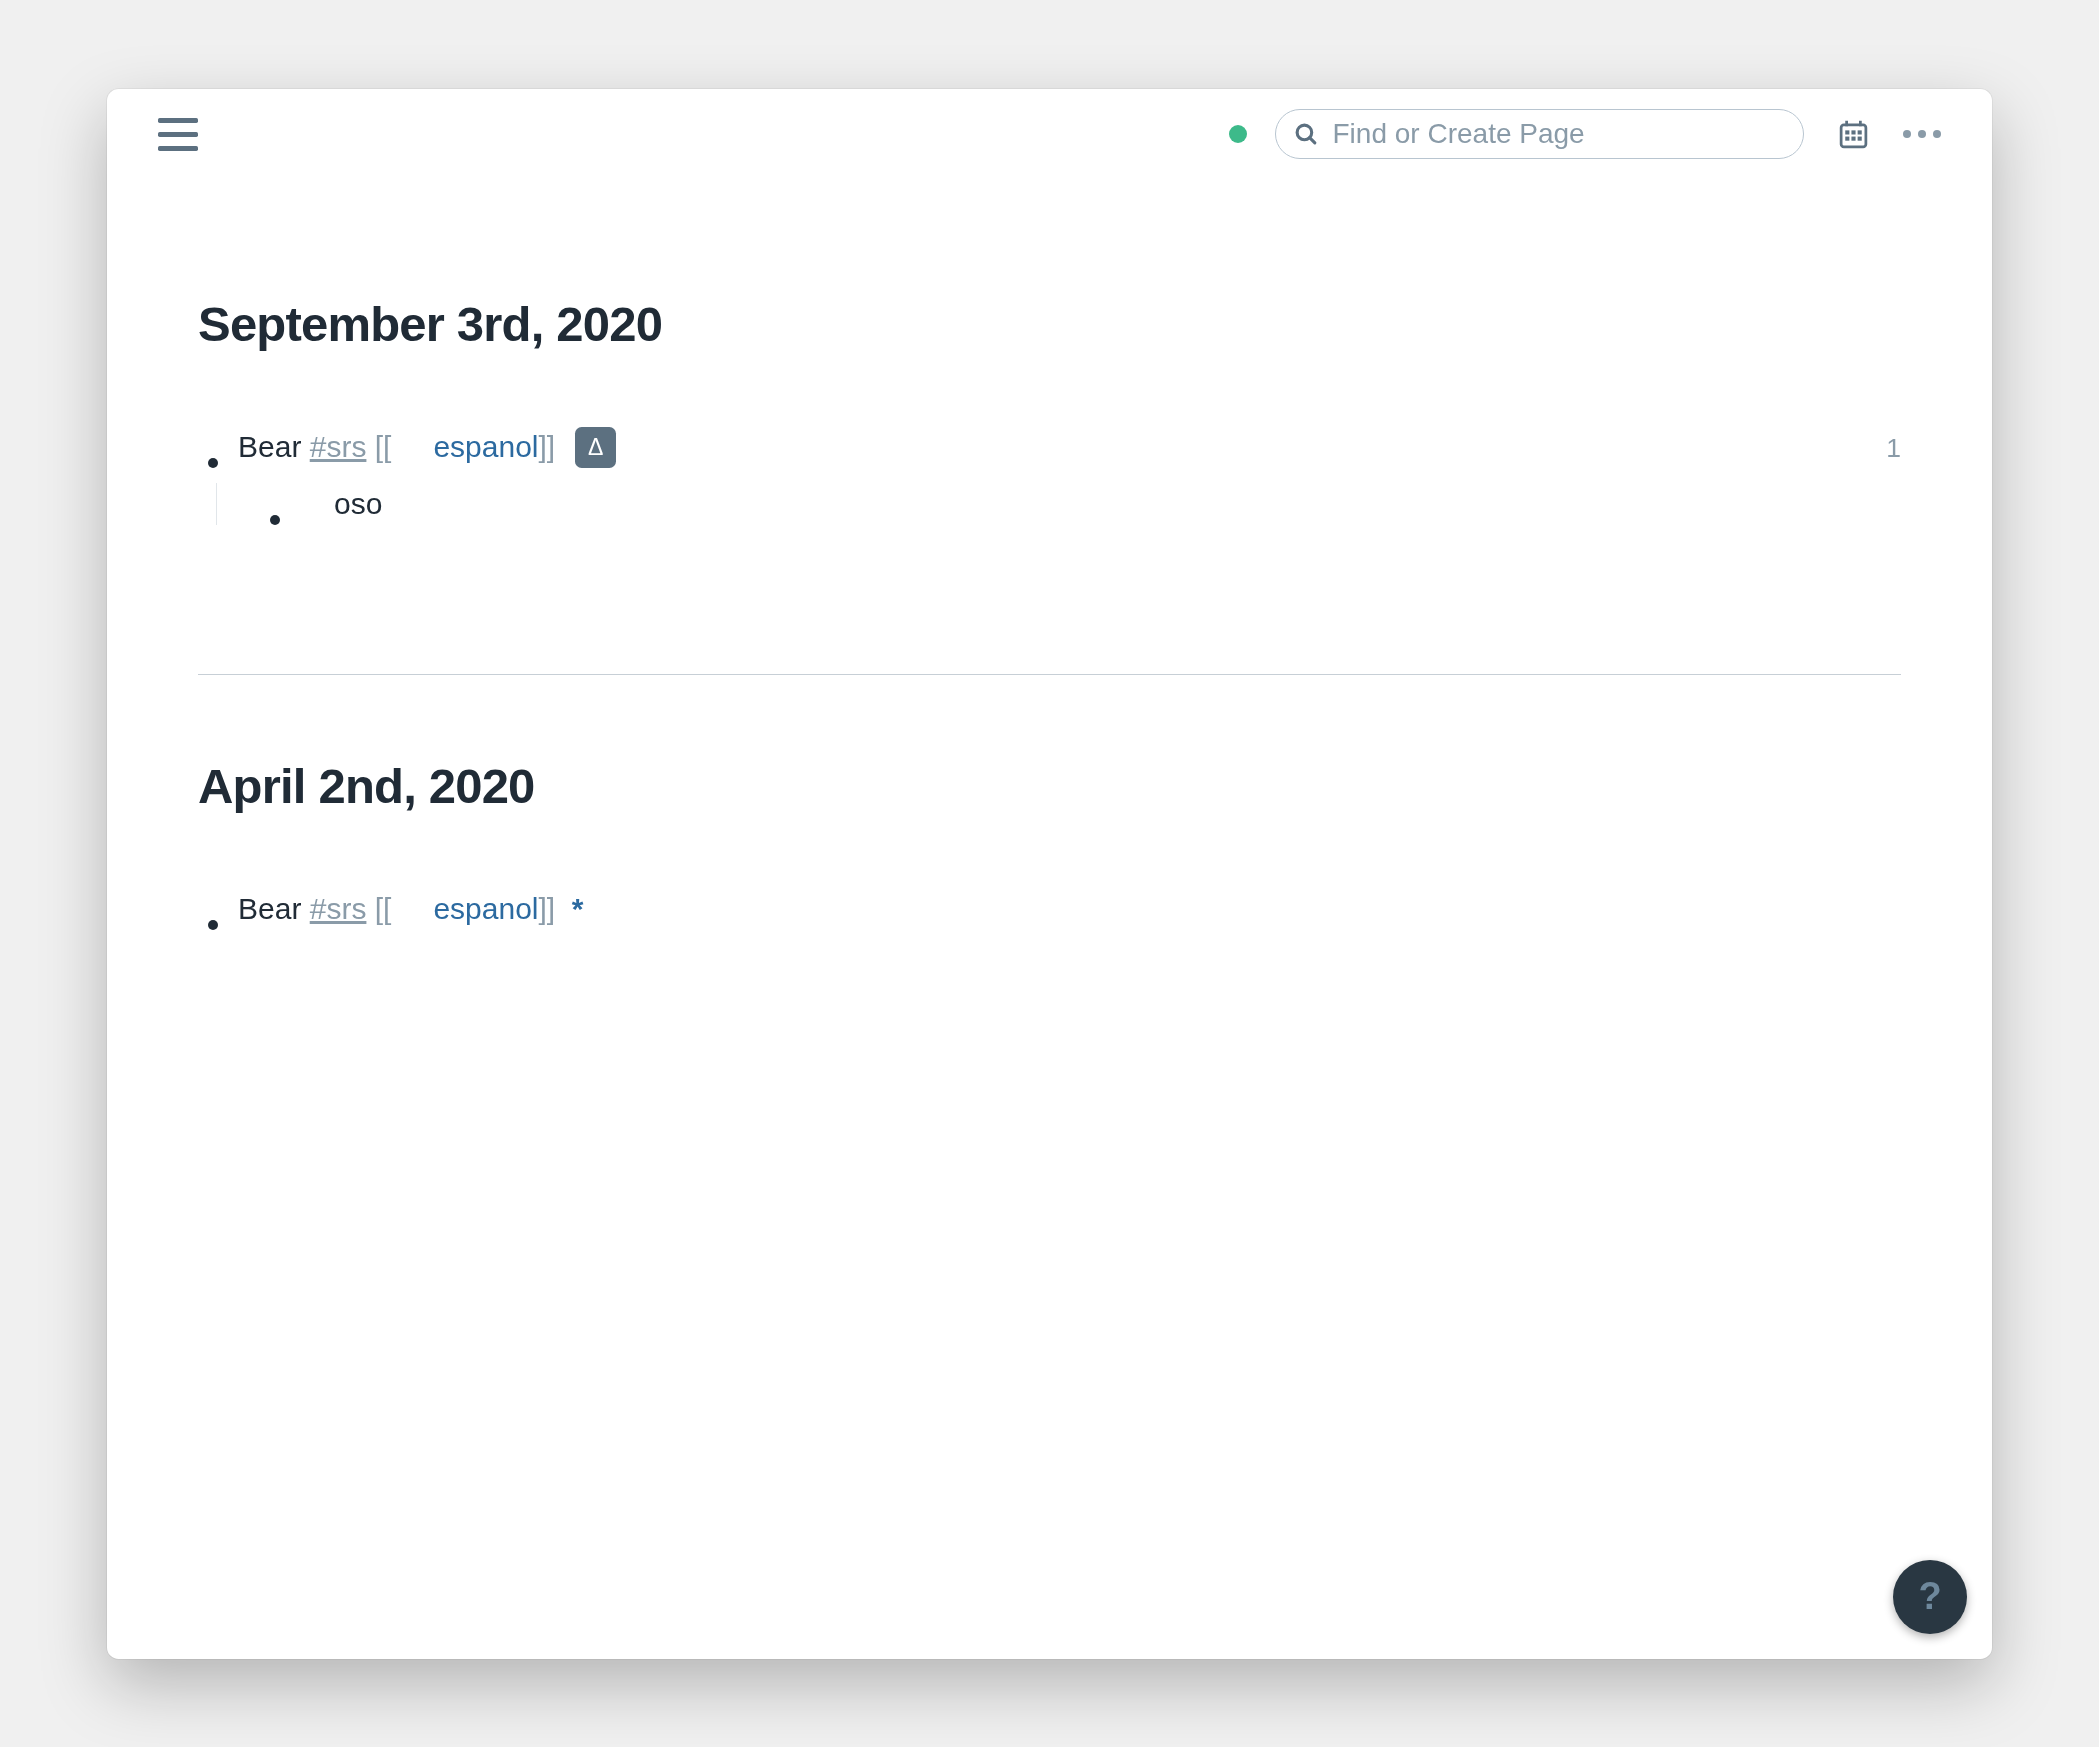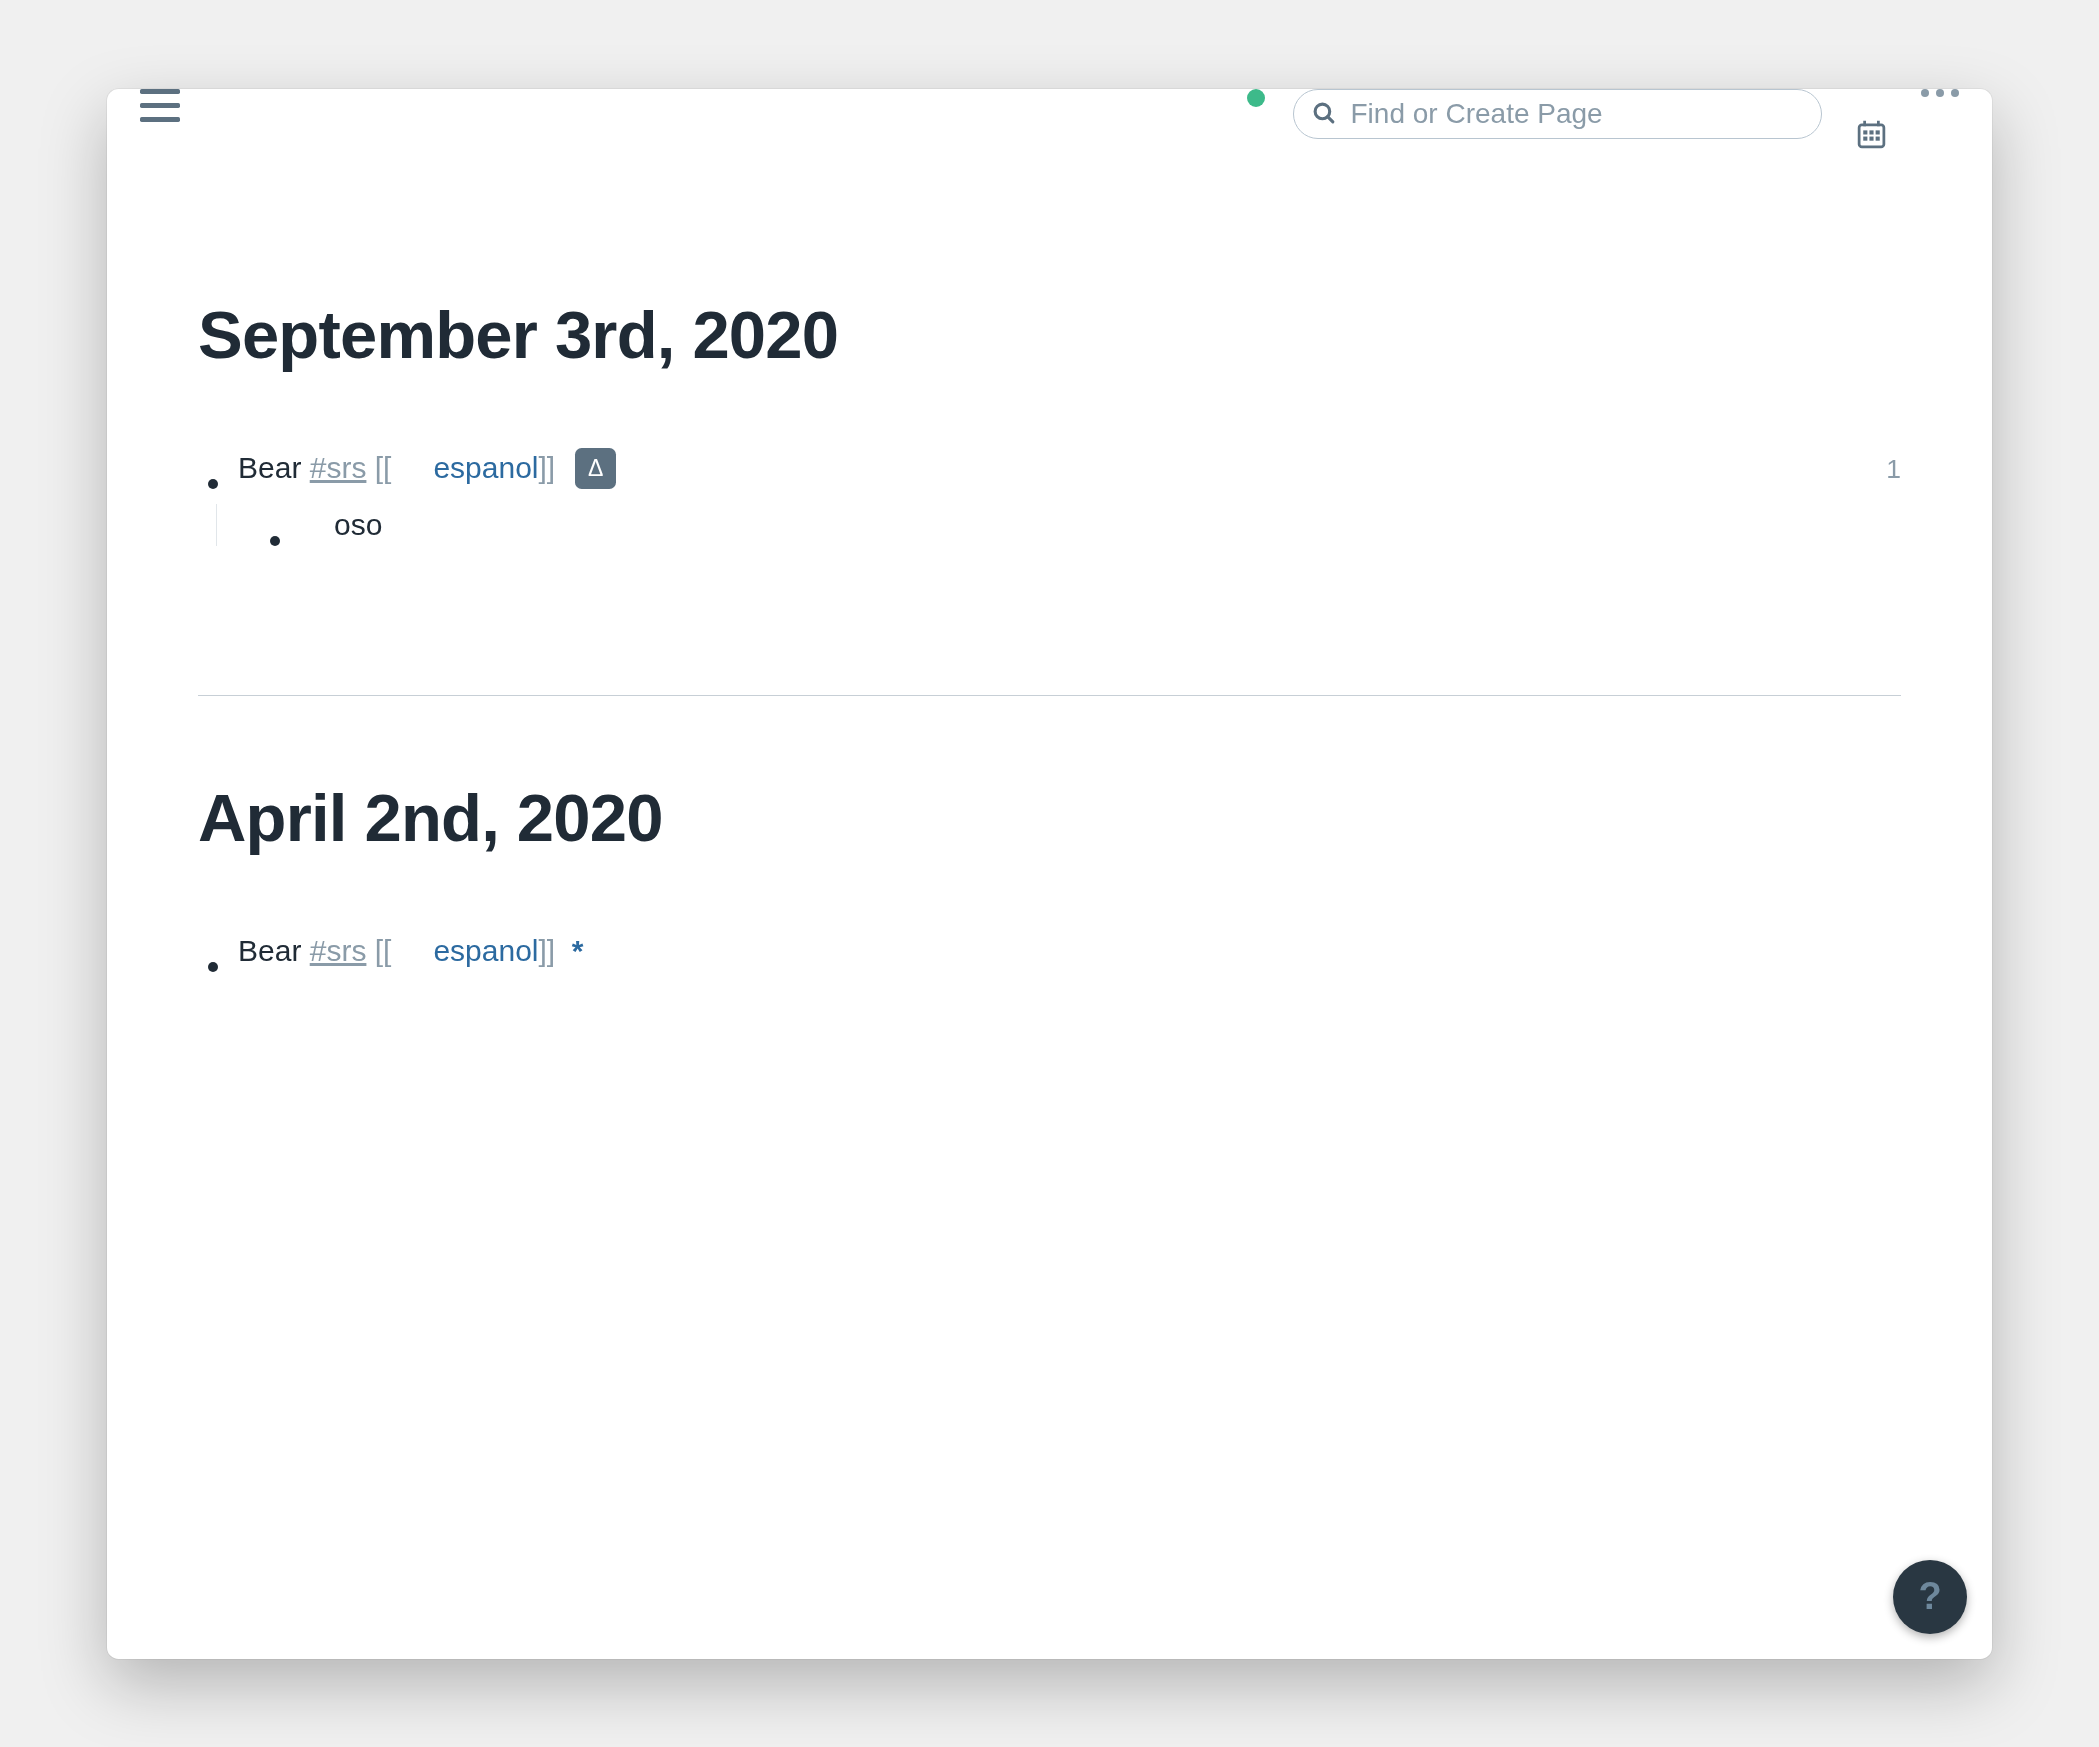--- a/index.html
+++ b/index.html
@@ -67,22 +67,23 @@
   .dot.yellow { background:#febc2e; }
   .dot.green { background:#28c840; }
   .titlebar-title {
     margin: 0 auto;
     font-size: 20px;
     color: #5f5f5f;
   }
   
   .toolbar {
     display: flex;
+    align-items: center;
     height: 91px;
-    padding: 0 33px;
+    padding: 0 51px;
   }
   .hamburger {
     width: 40px; height: 33px;
     display: flex; flex-direction: column; justify-content: space-between;
     cursor: pointer;
   }
   .hamburger span {
     height: 5px; background: #5c7080; border-radius: 1.7px;
   }
   .toolbar .spacer { flex: 1; }
@@ -125,21 +126,21 @@
   }
   
   .content {
     flex: 1;
     overflow: auto;
     padding: 66px 91px 50px 91px;
     position: relative;
   }
   .note-day { margin-bottom: 66px; }
   .note-title {
-    font-size: 67px;
+    font-size: 49px;
     font-weight: 700;
     margin: 50px 0 74px 0;
     letter-spacing: -0.8px;
   }
   .bullet-row {
     display: flex;
     align-items: flex-end;
     font-size: 30px;
     line-height: 1.4;
   }

